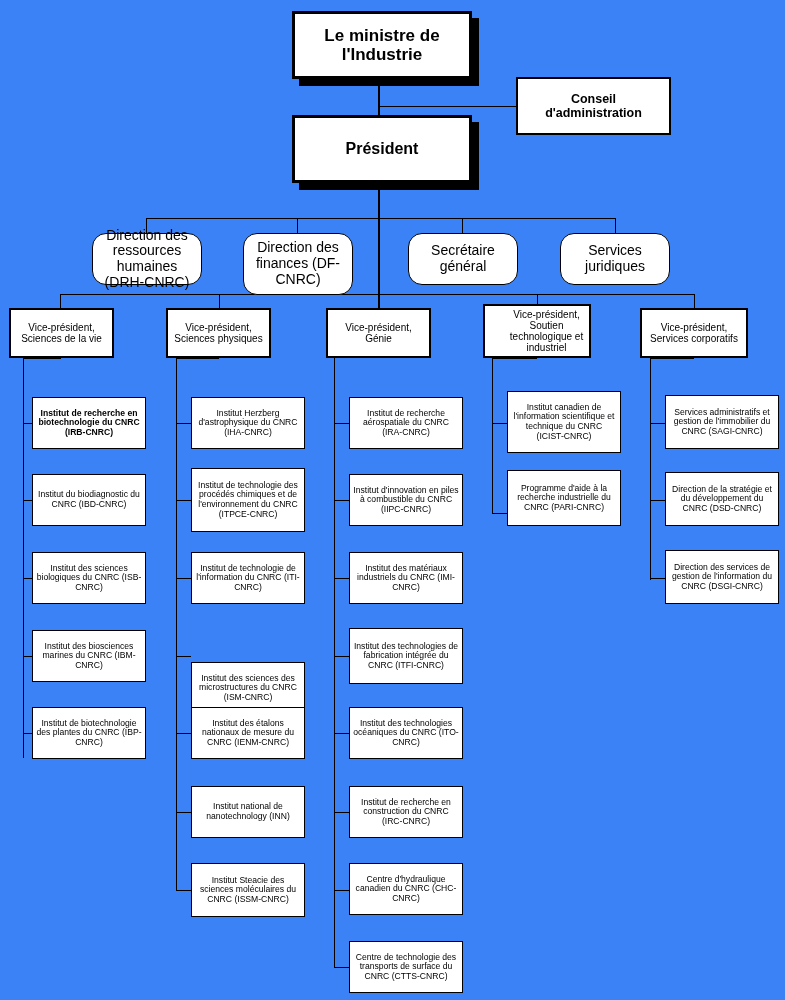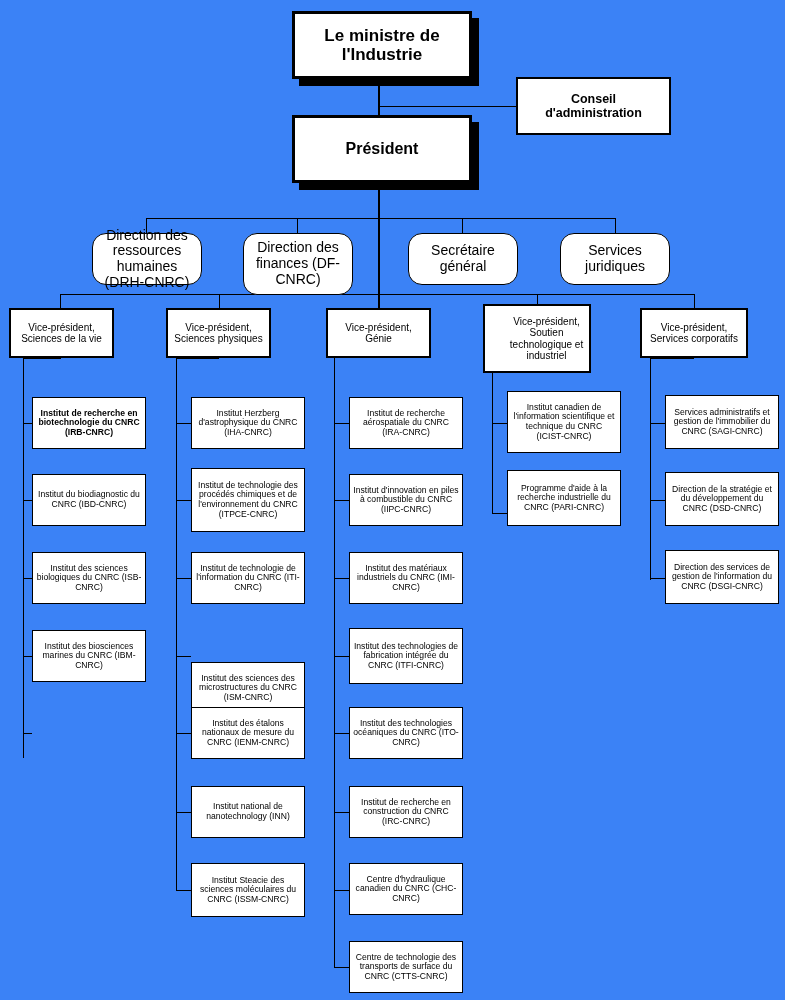--- a/index.html
+++ b/index.html
@@ -165,39 +165,42 @@
 
   <div class="node lvl-vp" style="left:9px; top:308px; width:105px; height:50px;">
     <span>Vice-président, Sciences de la vie</span>
   </div>
   <div class="node lvl-vp" style="left:166px; top:308px; width:105px; height:50px;">
     <span>Vice-président, Sciences physiques</span>
   </div>
   <div class="node lvl-vp" style="left:326px; top:308px; width:105px; height:50px;">
     <span>Vice-président, Génie</span>
   </div>
-  <div class="node lvl-vp" style="left:483px; top:304px; width:108px; height:69px;padding-left:22px;">
+  <div class="node lvl-vp" style="left:483px; top:304px; width:108px; height:54px;padding-left:22px;">
     <span>Vice-président, Soutien technologique et industriel</span>
   </div>
   <div class="node lvl-vp" style="left:640px; top:308px; width:108px; height:50px;">
     <span>Vice-président, Services corporatifs</span>
   </div>
 
   <div class="node lvl-inst" style="left:32px; top:397px; width:114px; height:52px;font-weight:bold;">
     <span>Institut de recherche en biotechnologie du CNRC (IRB-CNRC)</span>
   </div>
   <div class="node lvl-inst" style="left:32px; top:474px; width:114px; height:52px;">
     <span>Institut du biodiagnostic du CNRC (IBD-CNRC)</span>
   </div>
   <div class="node lvl-inst" style="left:32px; top:552px; width:114px; height:52px;">
     <span>Institut des sciences biologiques du CNRC (ISB-CNRC)</span>
   </div>
   <div class="node lvl-inst" style="left:32px; top:630px; width:114px; height:52px;">
     <span>Institut des biosciences marines du CNRC (IBM-CNRC)</span>
   </div>
+  <div class="node lvl-inst" style="left:32px; top:707px; width:114px; height:52px;">
+    <span>Institut de biotechnologie des plantes du CNRC (IBP-CNRC)</span>
+  </div>
 
   <div class="node lvl-inst" style="left:191px; top:397px; width:114px; height:52px;">
     <span>Institut Herzberg d'astrophysique du CNRC (IHA-CNRC)</span>
   </div>
   <div class="node lvl-inst" style="left:191px; top:468px; width:114px; height:64px;">
     <span>Institut de technologie des procédés chimiques et de l'environnement du CNRC (ITPCE-CNRC)</span>
   </div>
   <div class="node lvl-inst" style="left:191px; top:552px; width:114px; height:52px;">
     <span>Institut de technologie de l'information du CNRC (ITI-CNRC)</span>
   </div>

